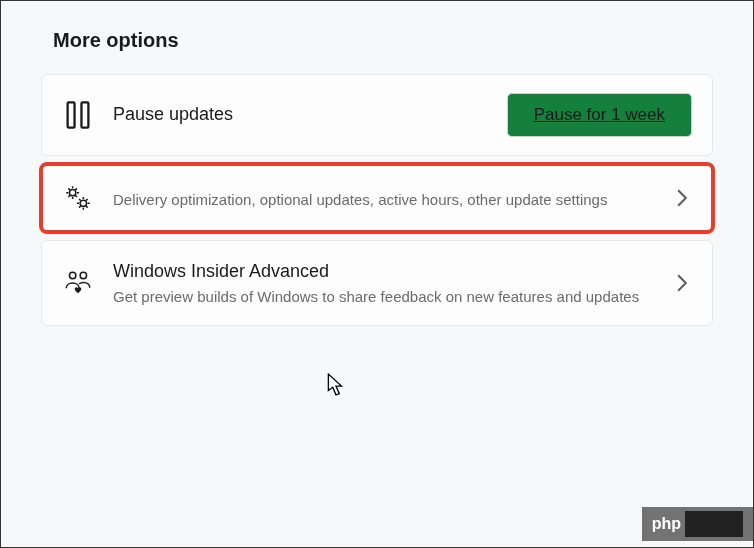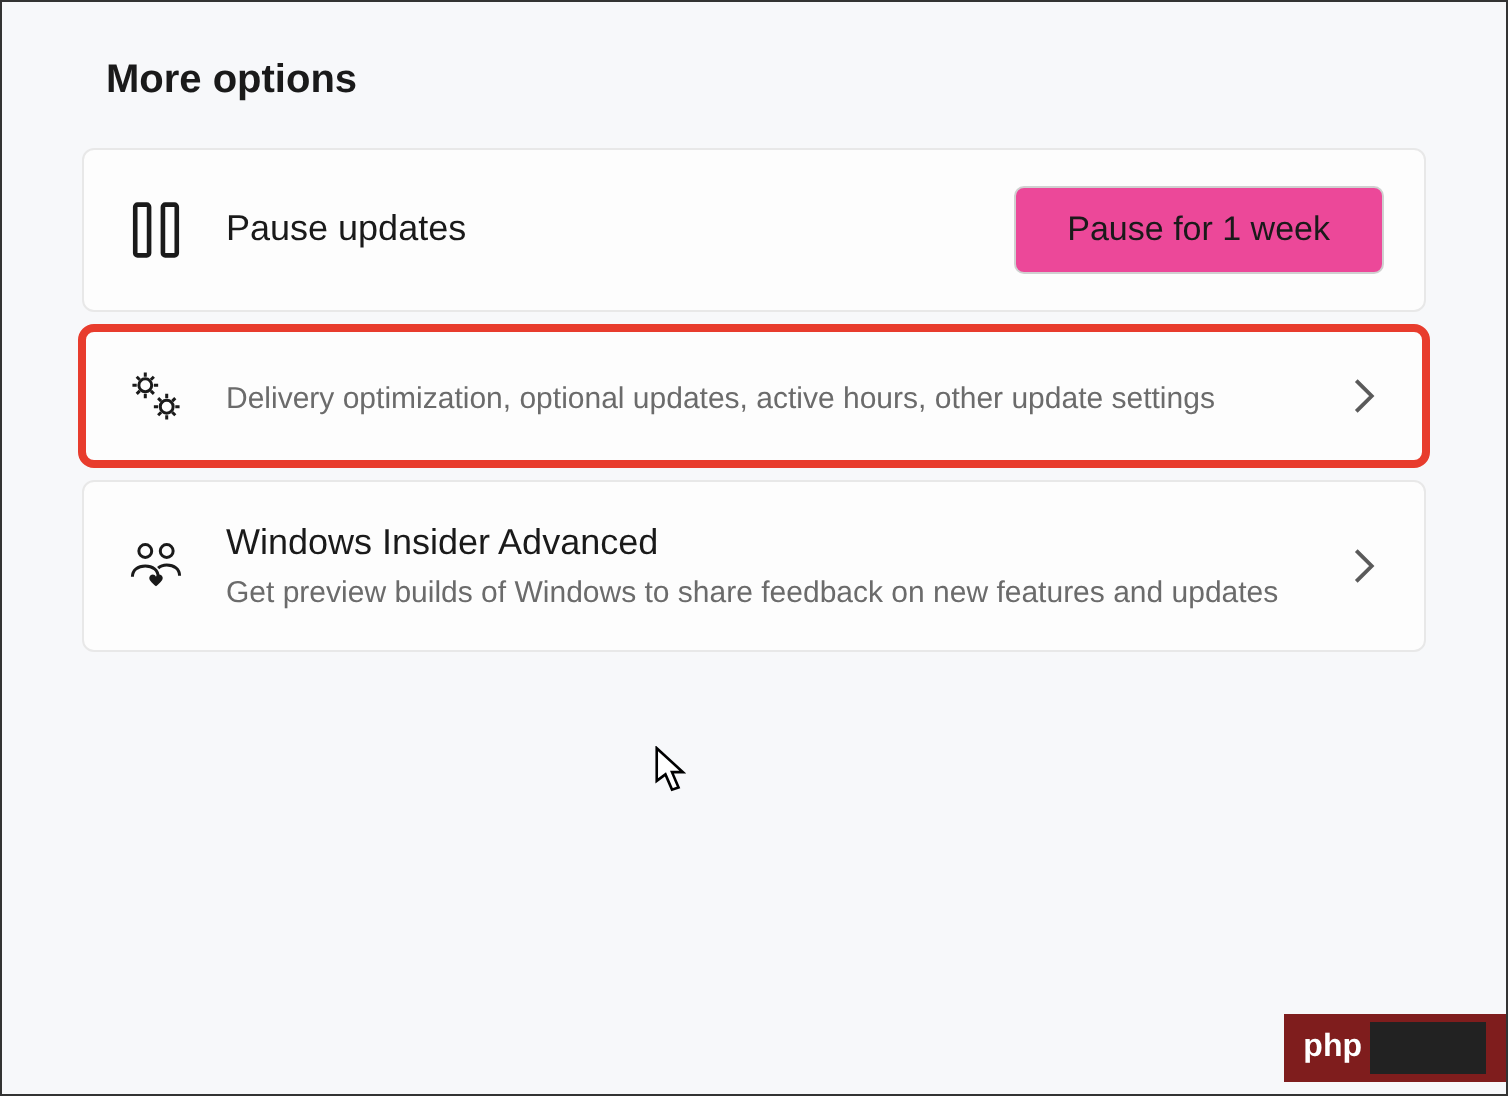--- a/index.html
+++ b/index.html
@@ -62,43 +62,44 @@
       color: #6b6b6b;
       line-height: 1.4;
       margin-top: 2px;
     }
     .card-action {
       display: flex;
       align-items: center;
     }
     .pause-button {
       border: 1px solid #d0d0d0;
-      background: #ec4899;
+      background: #15803d;
       border-radius: 5px;
       padding: 11px 26px;
       font-size: 17px;
       color: #1a1a1a;
       cursor: pointer;
+      text-decoration: underline;
     }
     .chevron {
       color: #5a5a5a;
       font-size: 22px;
       padding-right: 4px;
     }
     .cursor {
       position: absolute;
       left: 326px;
       top: 372px;
       pointer-events: none;
     }
     .watermark {
       position: absolute;
       right: 0;
       bottom: 6px;
-      background: #7f1d1d;
+      background: #737373;
       color: #fff;
       font-size: 16px;
       padding: 4px 10px;
       font-weight: bold;
       display: flex;
       align-items: center;
       gap: 4px;
     }
     .watermark-dark {
       background: #222;

